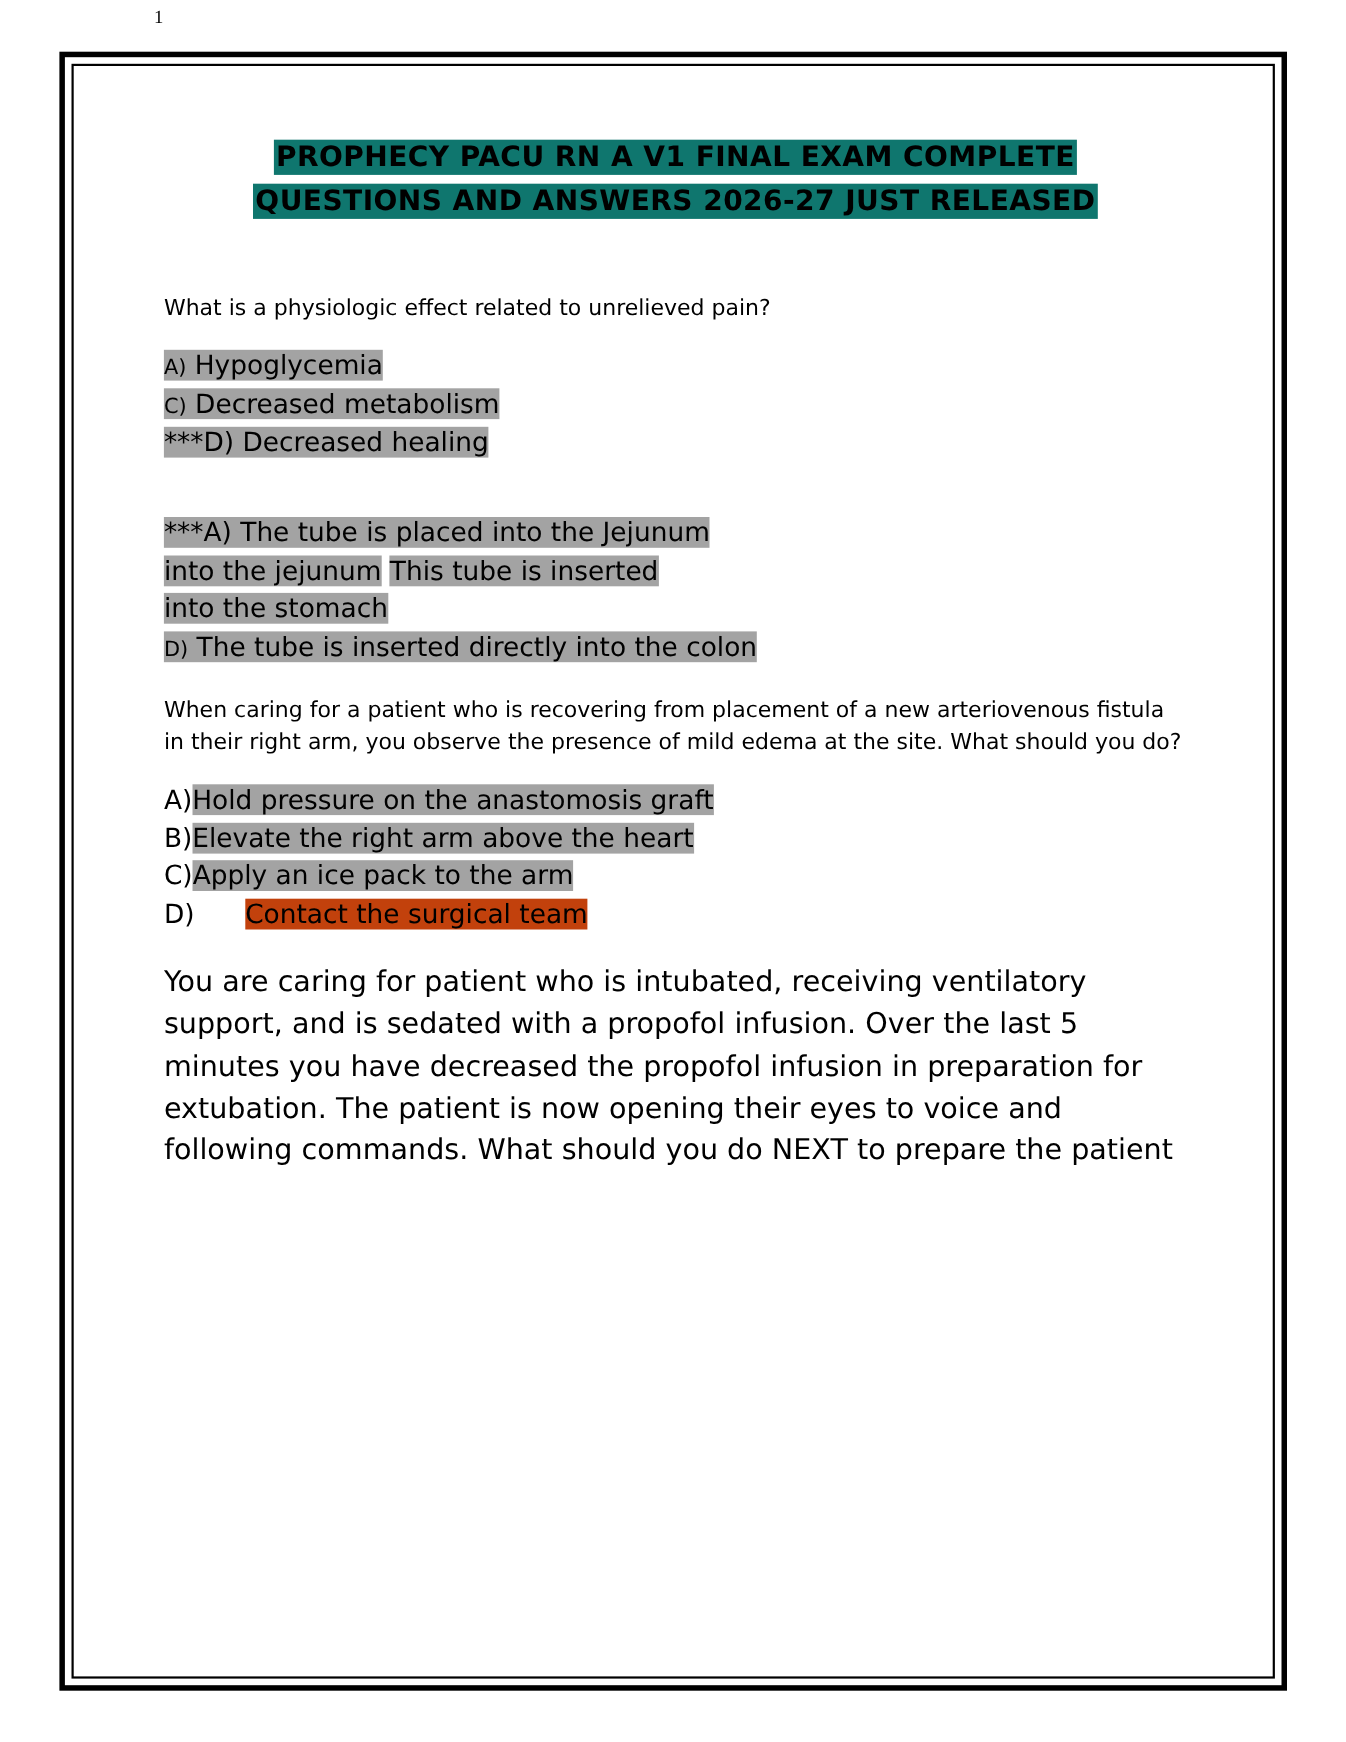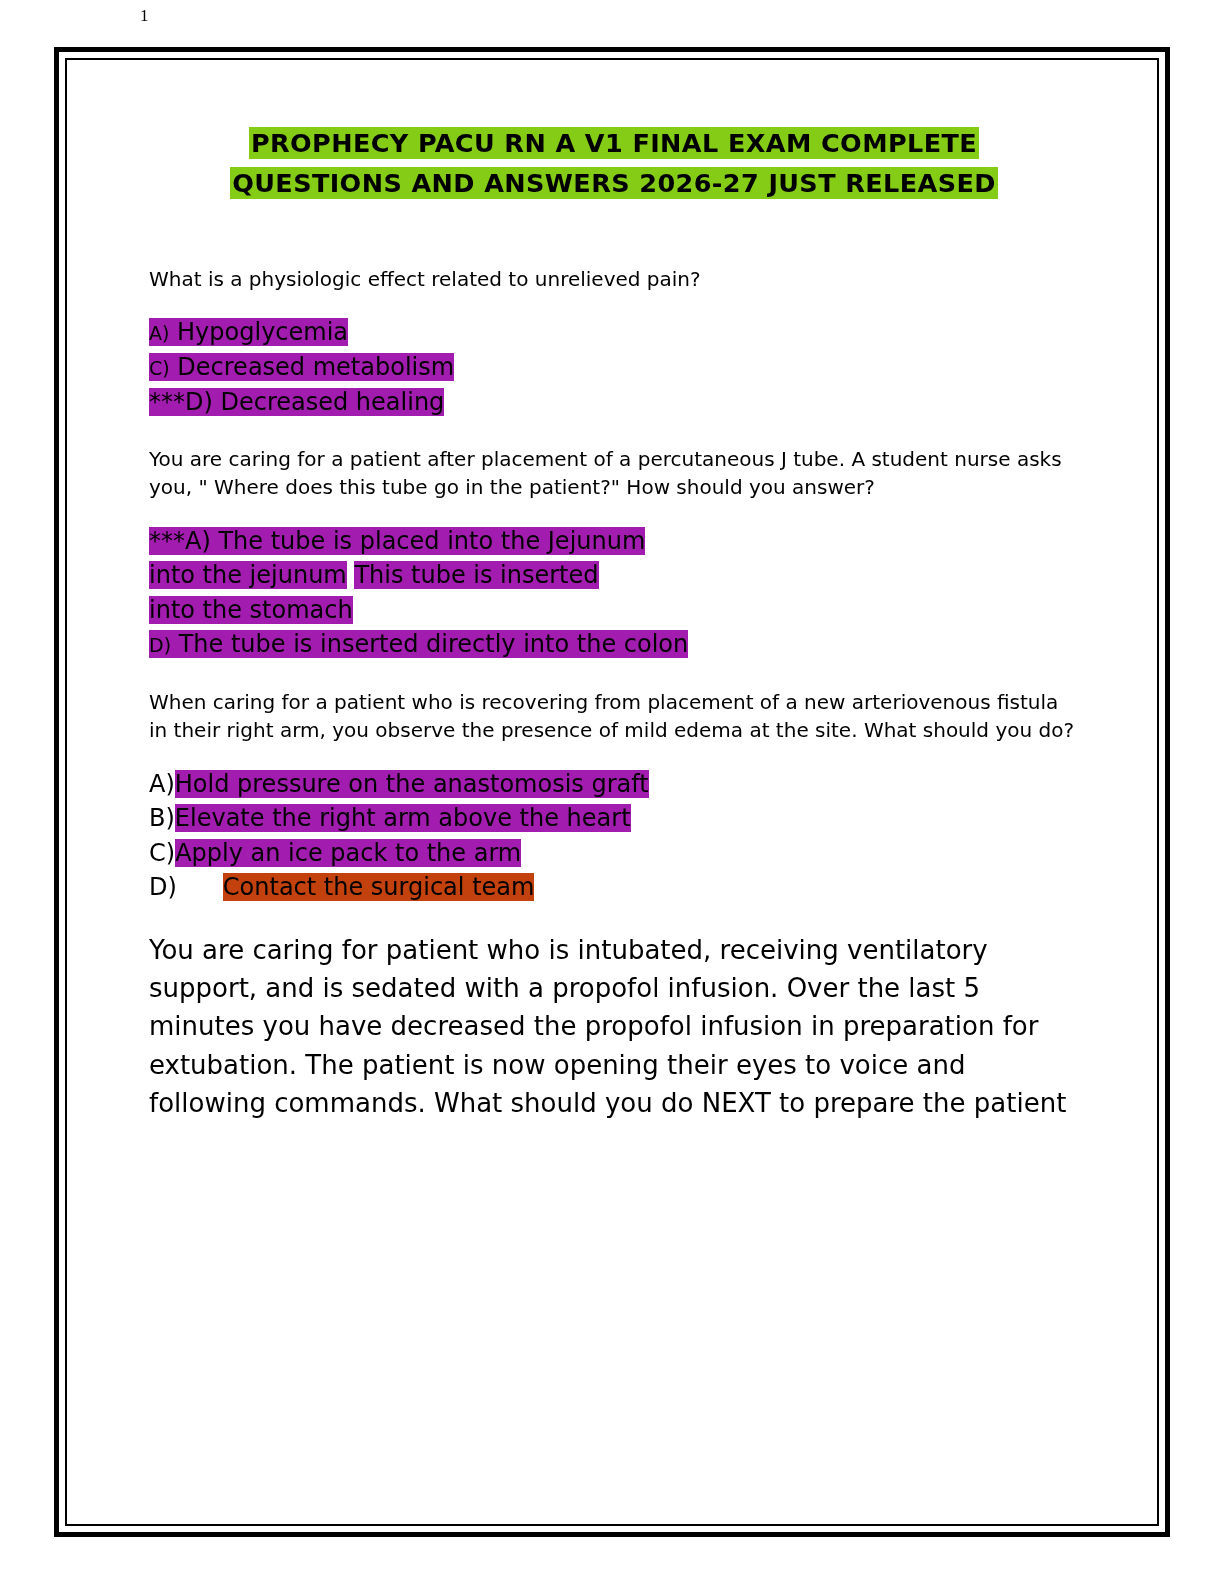--- a/index.html
+++ b/index.html
@@ -48,21 +48,21 @@
   }
   .title {
     text-align: center;
     font-weight: bold;
     font-size: 25.5px;
     line-height: 1.55;
     letter-spacing: 0.4px;
     margin: 0 8px 0 8px;
   }
   .title span.hl {
-    background: #84cc16;
+    background: #0f766e;
     padding: 1px 2px;
     box-decoration-break: clone;
     -webkit-box-decoration-break: clone;
   }
   .spacer-lg { height: 62px; }
   .question {
     font-size: 20px;
     line-height: 1.42;
     margin: 0 0 0 0;
     font-family: "DejaVu Sans", sans-serif;
@@ -72,21 +72,21 @@
   .opt {
     font-size: 24px;
     line-height: 1.44;
     white-space: nowrap;
   }
   .opt .letter-small {
     font-size: 19px;
     vertical-align: baseline;
   }
   .cy {
-    background: #a21caf;
+    background: #a3a3a3;
   }
   .gr {
     background: #c2410c;
   }
   .opt-d-indent { display: inline-block; width: 46px; }
   .block-gap { height: 26px; }
   .para {
     font-size: 26px;
     line-height: 1.47;
   }
@@ -110,21 +110,20 @@
       <div class="question">What is a physiologic effect related to unrelieved pain?</div>
       <div class="q-gap"></div>
       <div class="options">
         <div class="opt"><span class="cy"><span class="letter-small">A)</span> <span>Hypoglycemia</span></span></div>
         <div class="opt"><span class="cy"><span class="letter-small">C)</span> <span>Decreased metabolism</span></span></div>
         <div class="opt"><span class="cy"><span>***D)</span> <span>Decreased healing</span></span></div>
       </div>
 
       <div class="block-gap"></div>
 
-      <div class="question">You are caring for a patient after placement of a percutaneous J tube. A student nurse asks you, " Where does this tube go in the patient?" How should you answer?</div>
       <div class="q-gap"></div>
       <div class="options">
         <div class="opt"><span class="cy"><span>***A)</span> <span>The tube is placed into the Jejunum</span></span></div>
         <div class="opt"><span class="cy">into the jejunum</span> <span class="cy">This tube is inserted</span></div>
         <div class="opt"><span class="cy">into the stomach</span></div>
         <div class="opt"><span class="cy"><span class="letter-small">D)</span> <span>The tube is inserted directly into the colon</span></span></div>
       </div>
 
       <div class="block-gap"></div>
 

